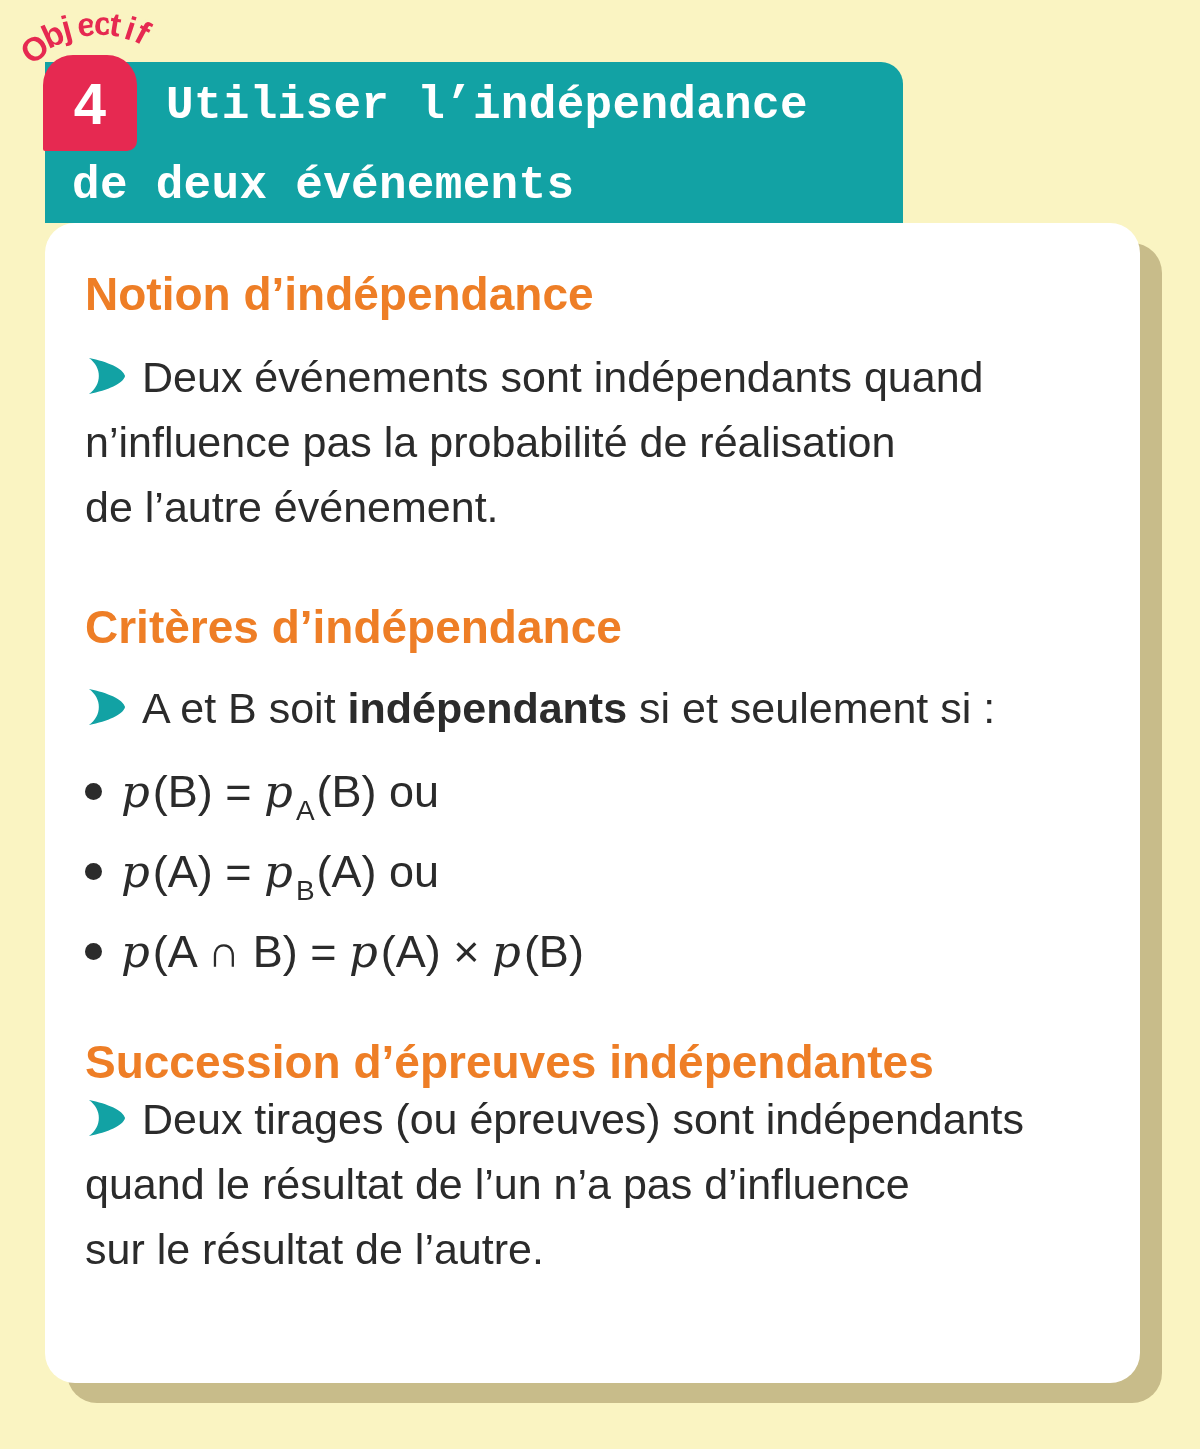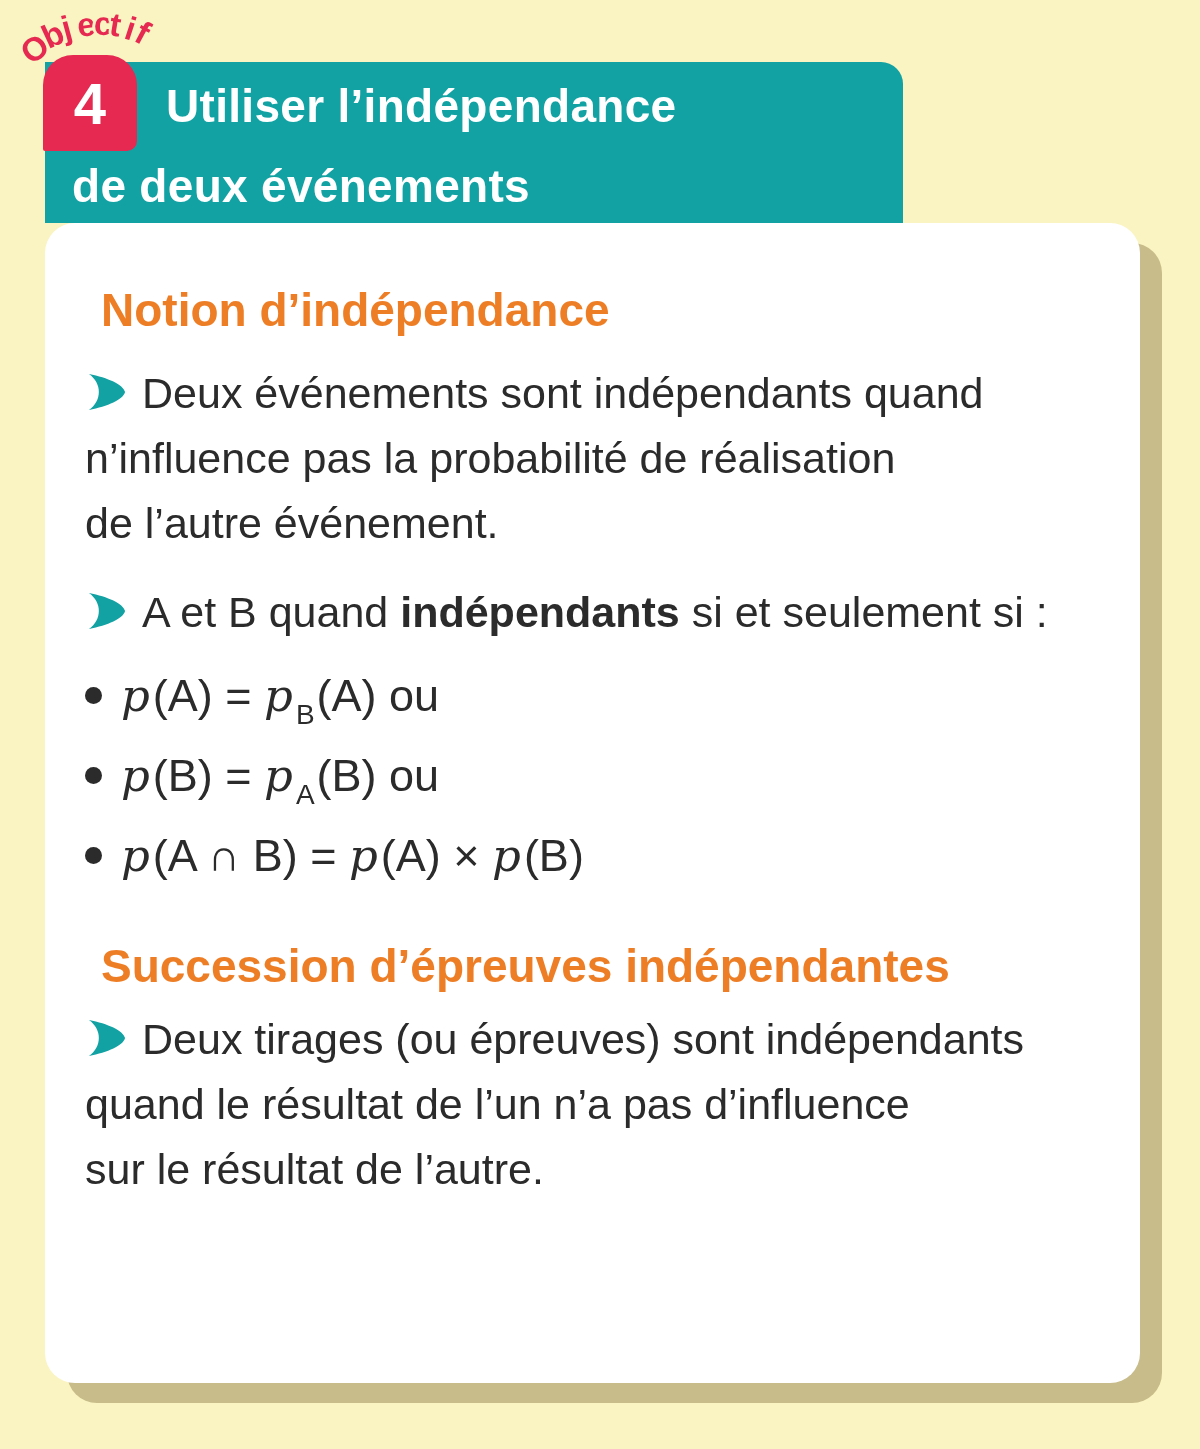--- a/index.html
+++ b/index.html
@@ -12,20 +12,21 @@
     font-family:"Liberation Sans",sans-serif;
     color:var(--text,#2b2b2b);
   }
   
   .banner{
     position:absolute;left:45px;top:62px;
     width:858px;height:161px;
     background:var(--teal,#12a2a4);
     border-radius:0 22px 0 0;
     z-index:1;
+    font-family:Liberation Mono, monospace;
   }
   .banner-line{
     position:absolute;
     color:#ffffff;font-weight:700;font-size:46px;line-height:54px;
     white-space:nowrap;letter-spacing:.3px;
   }
   .banner-line.l1{left:121px;top:17px;}
   .banner-line.l2{left:27px;top:97px;}
   .badge{
     position:absolute;left:43px;top:55px;
@@ -52,21 +53,21 @@
   
   .card{
     position:absolute;left:45px;top:223px;
     width:1095px;height:1160px;
     background:var(--card,#ffffff);
     border-radius:30px;
     box-shadow:22px 20px 0 0 var(--shadow,#c8bc8a);
   }
   .card-inner{padding:46px 38px 0 40px;}
   .sec{
-    margin:16px;
+    margin:0;
     color:var(--orange,#ee7e26);
     font-size:46px;line-height:50px;font-weight:700;
     white-space:nowrap;
   }
   .sec.m2{margin-top:62px;}
   .sec.m3{margin-top:46px;}
   .bodyline{
     font-size:43px;line-height:65px;
     white-space:nowrap;
   }
@@ -132,35 +133,36 @@
       <div class="para1">
         <div class="bodyline">
           <svg class="crescent" viewBox="0 0 44 40" aria-hidden="true">
               <path d="M3,1 C17,11 17,29 3,39 C23,35 39,28 41,20 C39,12 23,5 3,1 Z"></path>
             </svg><span>Deux événements sont indépendants quand</span>
         </div>
         <div class="bodyline">n’influence pas la probabilité de réalisation</div>
         <div class="bodyline">de l’autre événement.</div>
       </div>
 
+      <h2 class="sec m2">Critères d’indépendance</h2>
 
       <div class="bodyline intro">
         <svg class="crescent" viewBox="0 0 44 40" aria-hidden="true">
             <path d="M3,1 C17,11 17,29 3,39 C23,35 39,28 41,20 C39,12 23,5 3,1 Z"></path>
-          </svg><span>A et B quand </span><b>indépendants</b><span> si et seulement si :</span>
+          </svg><span>A et B soit </span><b>indépendants</b><span> si et seulement si :</span>
       </div>
 
       <div class="formulas">
         <div class="formula-row">
           <span class="dot"></span>
-          <span class="formula"><span class="tk-v">p</span><span class="tk-t">(A) = </span><span class="tk-v">p</span><span class="tk-s">B</span><span class="tk-t">(A) ou</span></span>
+          <span class="formula"><span class="tk-v">p</span><span class="tk-t">(B) = </span><span class="tk-v">p</span><span class="tk-s">A</span><span class="tk-t">(B) ou</span></span>
         </div>
         <div class="formula-row">
           <span class="dot"></span>
-          <span class="formula"><span class="tk-v">p</span><span class="tk-t">(B) = </span><span class="tk-v">p</span><span class="tk-s">A</span><span class="tk-t">(B) ou</span></span>
+          <span class="formula"><span class="tk-v">p</span><span class="tk-t">(A) = </span><span class="tk-v">p</span><span class="tk-s">B</span><span class="tk-t">(A) ou</span></span>
         </div>
         <div class="formula-row">
           <span class="dot"></span>
           <span class="formula"><span class="tk-v">p</span><span class="tk-t">(A ∩ B) = </span><span class="tk-v">p</span><span class="tk-t">(A) × </span><span class="tk-v">p</span><span class="tk-t">(B)</span></span>
         </div>
       </div>
 
       <h2 class="sec m3">Succession d’épreuves indépendantes</h2>
 
       <div class="para3">

